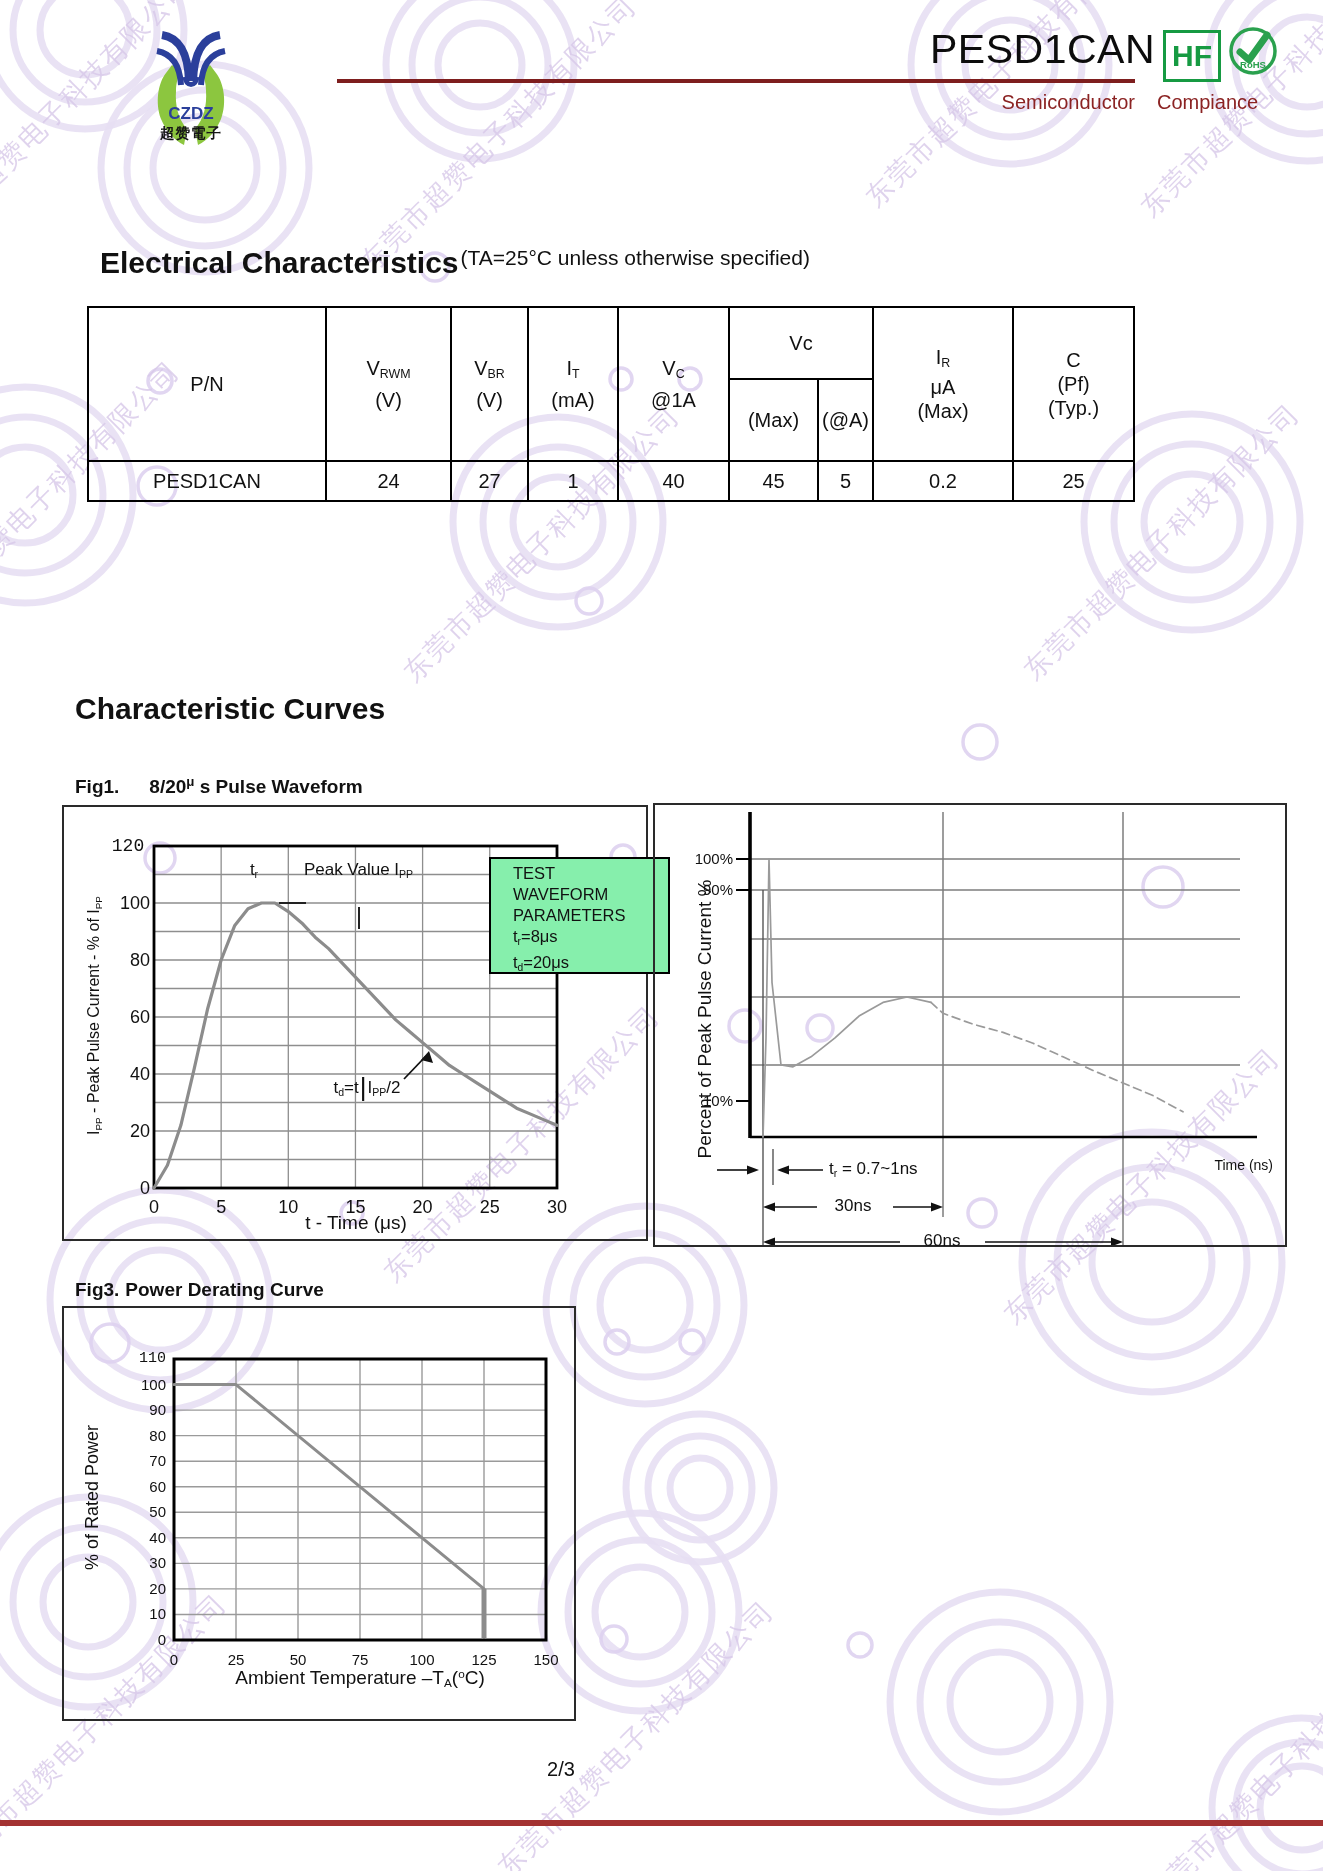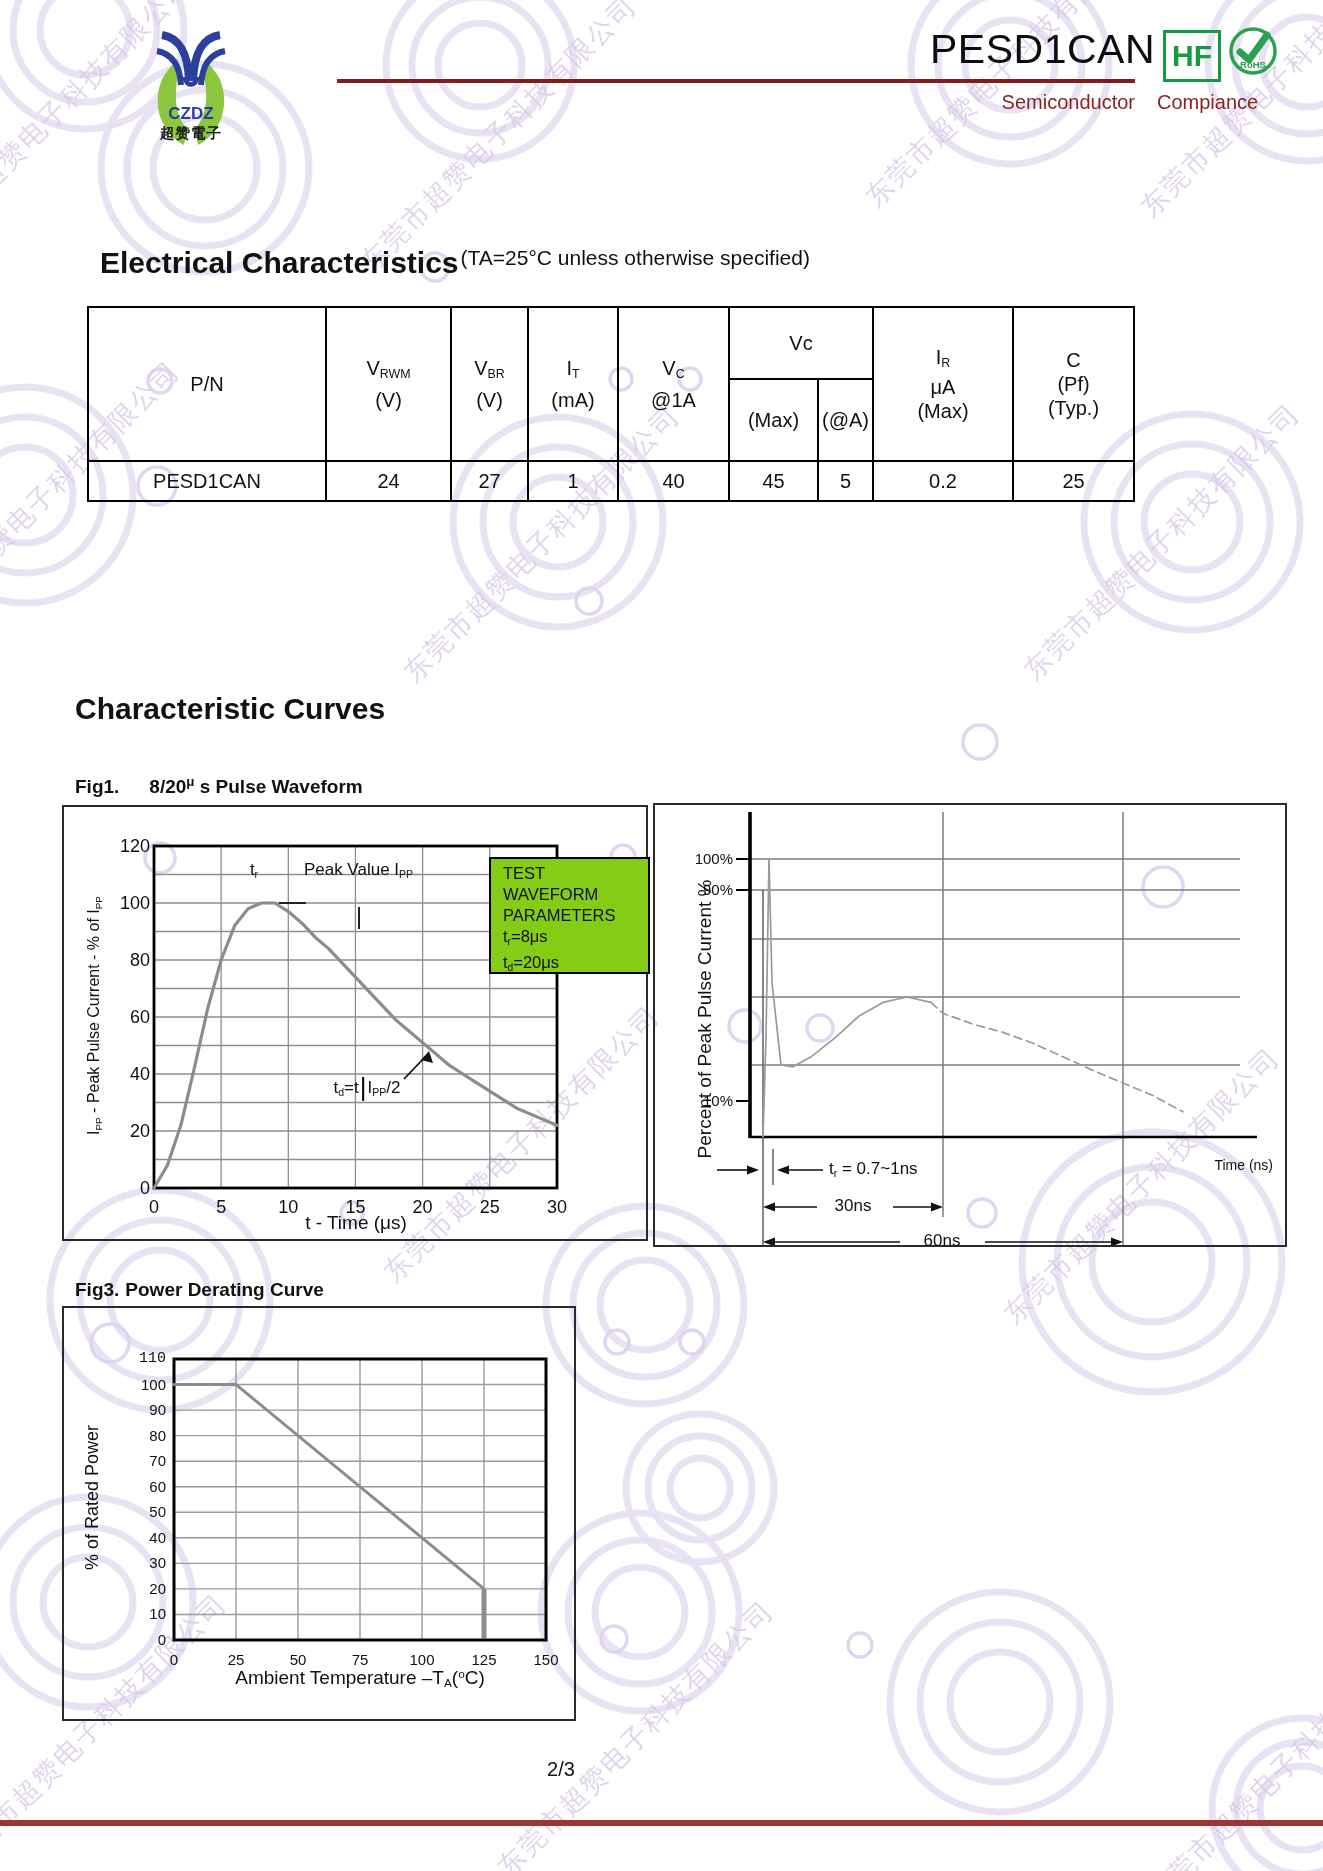--- a/index.html
+++ b/index.html
@@ -26,22 +26,22 @@
   .figtitle .gap{display:inline-block;width:30px}
   .figtitle .gap2{display:inline-block;width:6px}
   .figbox{position:absolute;border:2px solid #2a2a2a}
   .figbox svg{position:absolute;left:0;top:0}
   .tick{position:absolute;font-size:18px;color:#111;line-height:24px}
   .big{font-size:15px}
   .lbl{position:absolute;font-size:17px;white-space:nowrap;line-height:20px}
   .c{text-align:center}
   .r{text-align:right}
   .rot{position:absolute;transform:rotate(-90deg);text-align:center;white-space:nowrap}
-  .parambox{position:absolute;background:#84cc16;border:2.5px solid #000;font-size:16.5px;line-height:21px;
-            padding:4px 12px;white-space:nowrap}
+  .parambox{position:absolute;background:#86efac;border:2.5px solid #000;font-size:16.5px;line-height:21px;
+            padding:4px 22px;white-space:nowrap}
   .tb{display:inline-block;transform:scaleY(1.5);font-weight:bold;margin:0 2px}
   .pagenum{position:absolute;font-size:20px}
   .footbar{position:absolute;left:0;width:1323px;height:6px;background:#a33232}
 </style>
 </head>
 <body>
 
 <svg id="wm" width="1323" height="1871">
     <circle cx="85" cy="30" r="45" fill="none" stroke="#e7dff3" stroke-width="7" opacity="0.9"></circle>
     <circle cx="85" cy="30" r="72" fill="none" stroke="#e7dff3" stroke-width="7" opacity="0.9"></circle>
@@ -269,21 +269,21 @@
       <div>PARAMETERS</div>
       <div><span>t</span><span class="sb">r</span><span>=8μs</span></div>
       <div><span>t</span><span class="sb">d</span><span>=20μs</span></div>
     </div>
   <span class="tick " style="left: 42px; top: 369px; width: 44px; text-align: right;">0</span>
       <span class="tick " style="left: 42px; top: 312px; width: 44px; text-align: right;">20</span>
       <span class="tick " style="left: 42px; top: 255px; width: 44px; text-align: right;">40</span>
       <span class="tick " style="left: 42px; top: 198px; width: 44px; text-align: right;">60</span>
       <span class="tick " style="left: 42px; top: 141px; width: 44px; text-align: right;">80</span>
       <span class="tick " style="left: 42px; top: 84px; width: 44px; text-align: right;">100</span>
-      <span class="tick " style="left: 42px; top: 27px; width: 44px; text-align: right;">120</span>
+      <span class="tick " style="left: 42px; top: 27px; width: 44px; text-align: center; font-family: Liberation Mono, monospace;">120</span>
       <span class="tick " style="left: 70px; top: 388px; width: 40px; text-align: center;">0</span>
       <span class="tick " style="left: 137.15px; top: 388px; width: 40px; text-align: center;">5</span>
       <span class="tick " style="left: 204.3px; top: 388px; width: 40px; text-align: center;">10</span>
       <span class="tick " style="left: 271.45px; top: 388px; width: 40px; text-align: center;">15</span>
       <span class="tick " style="left: 338.6px; top: 388px; width: 40px; text-align: center;">20</span>
       <span class="tick " style="left: 405.75px; top: 388px; width: 40px; text-align: center;">25</span>
       <span class="tick " style="left: 472.9px; top: 388px; width: 40px; text-align: center;">30</span>
     </div>
 
 

